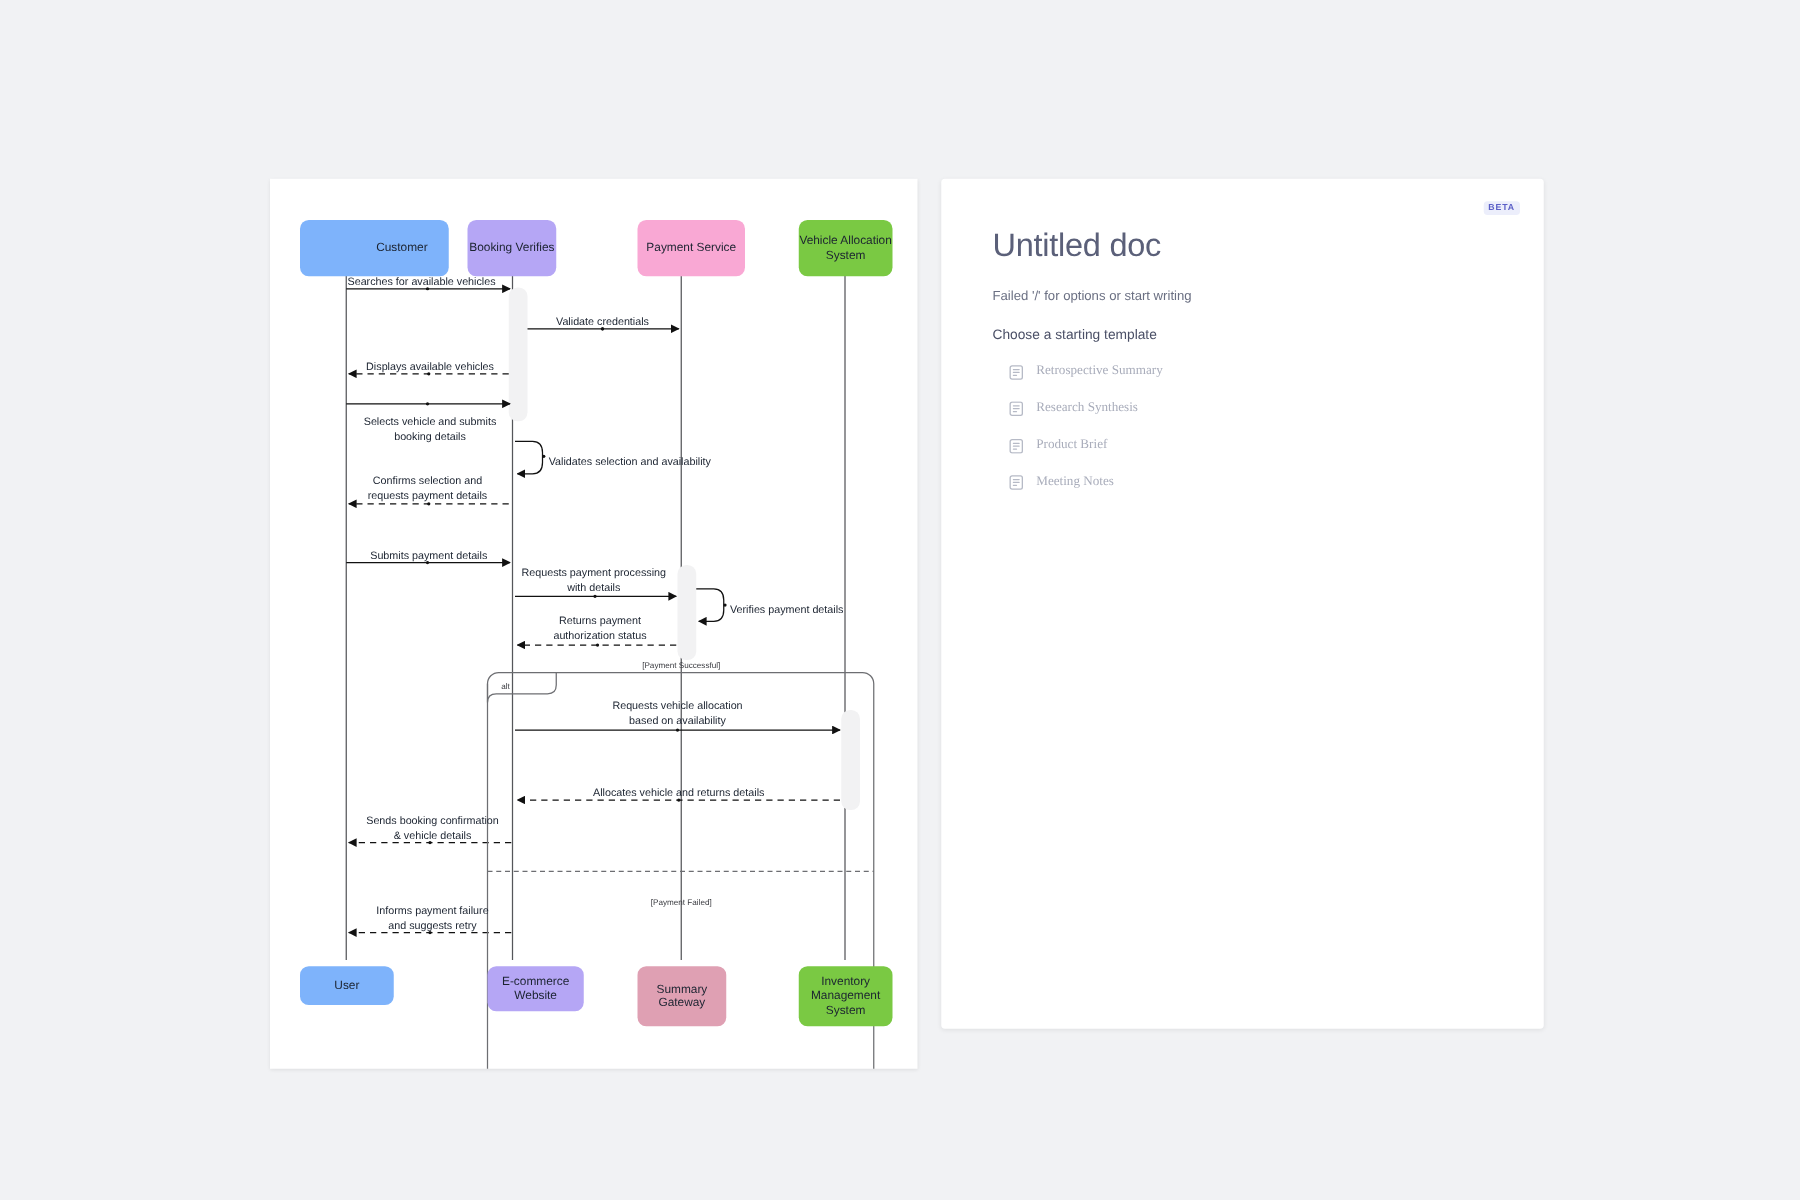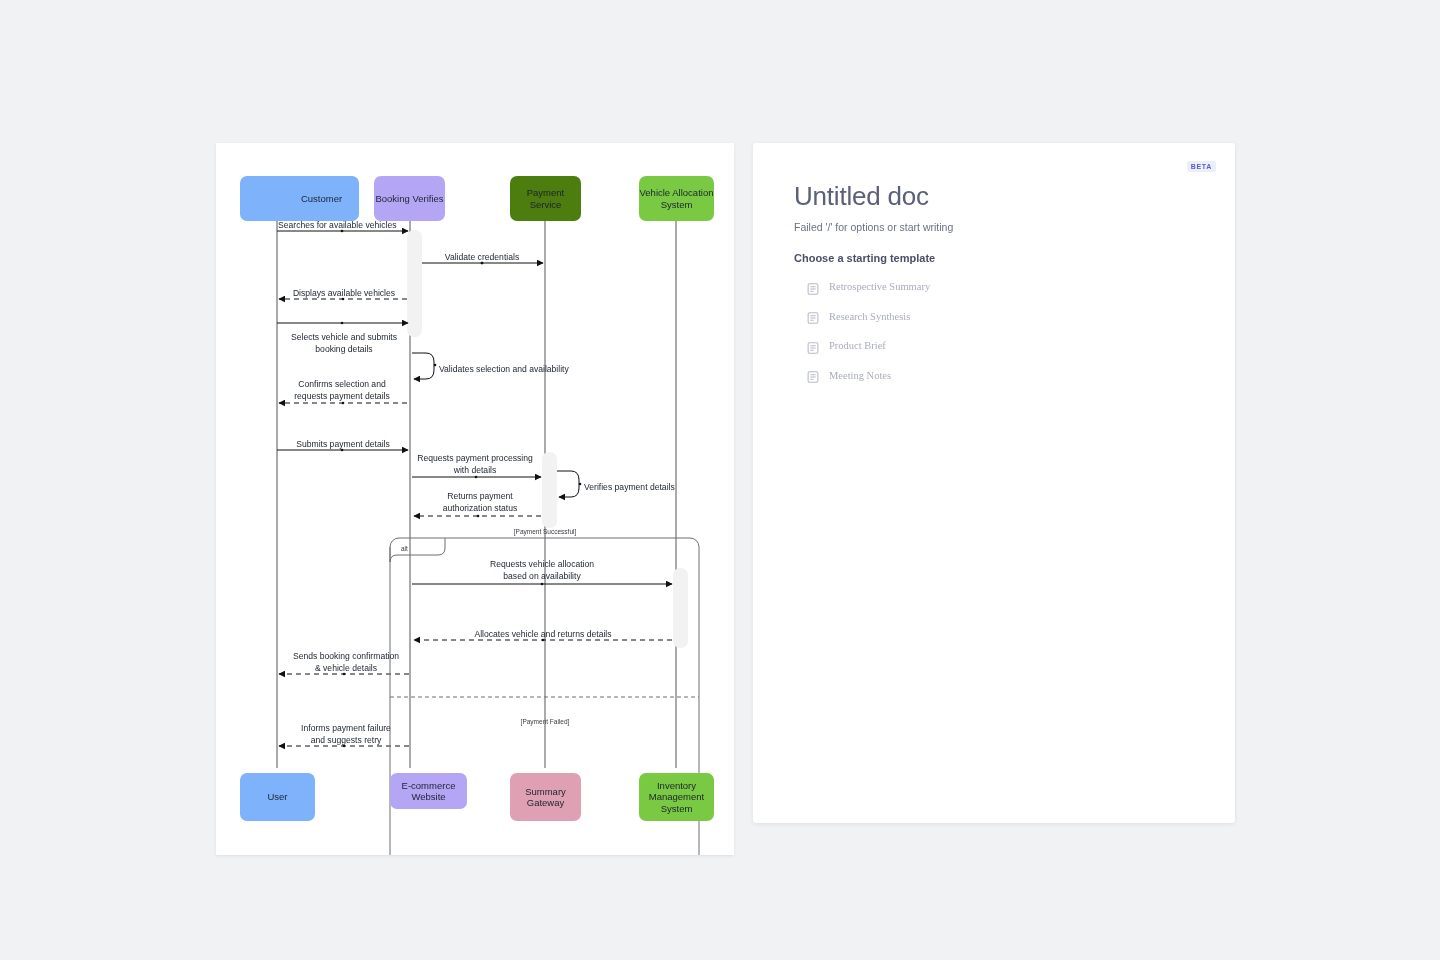--- a/index.html
+++ b/index.html
@@ -33,27 +33,27 @@
   #beta-badge{
     position:absolute;right:19px;top:18px;
     font-size:7px;font-weight:700;letter-spacing:.7px;
     color:#5b5fc7;background:#eceefb;
     padding:2px 4px;border-radius:3px;
     font-family:"Liberation Sans", sans-serif;
   }
   #doc-body{position:absolute;left:41px;top:38px;right:30px;}
   #doc-title{
     font-size:26px;font-weight:400;color:#5b6079;
-    letter-spacing:-.2px;margin:0 0 9px 0;
+    letter-spacing:-.2px;margin:0 0 19px 0;
   }
   #doc-placeholder{
     font-size:10.5px;color:#6b7083;margin:0 0 19px 0;
   }
   #tmpl-heading{
-    font-size:11px;font-weight:700;color:#4a4f66;margin:0 0 12px 0;
+    font-size:11px;font-weight:400;color:#4a4f66;margin:0 0 12px 0;
   }
   .tmpl-item{
     display:flex;align-items:center;gap:10px;
     height:21px;margin-bottom:8.5px;cursor:pointer;
     padding-left:13px;
     font-family:Liberation Serif, serif;
   }
   .tmpl-icon{width:12px;height:12px;flex:0 0 12px;display:block;}
   .tmpl-label{font-size:10.5px;color:#a9adbb;}
 </style>
@@ -169,28 +169,28 @@
       <text x="329" y="581" font-size="6.5" text-anchor="middle">[Payment Failed]</text>
     </g>
   </svg>
 
   <div class="lane-box" style="left:24px;top:33px;width:75px;height:45px;background:#7eb3fb;padding-left:44px;">
     <span>Customer</span>
   </div>
   <div class="lane-box" style="left:158px;top:33px;width:71px;height:45px;background:#b5a6f5;">
     <span>Booking Verifies</span>
   </div>
-  <div class="lane-box" style="left:294px;top:33px;width:71px;height:45px;background:#4d7c0f;">
+  <div class="lane-box" style="left:294px;top:33px;width:86px;height:45px;background:#f9a8d4;">
     <span>Payment Service</span>
   </div>
   <div class="lane-box" style="left:423px;top:33px;width:75px;height:45px;background:#7ac943;">
     <span>Vehicle Allocation System</span>
   </div>
 
-  <div class="lane-box" style="left:24px;top:630px;width:75px;height:48px;background:#7eb3fb;">
+  <div class="lane-box" style="left:24px;top:630px;width:75px;height:31px;background:#7eb3fb;">
     <span>User</span>
   </div>
   <div class="lane-box" style="left:158px;top:630px;width:77px;height:36px;background:#b5a6f5;margin-left:16px;">
     <span>E-commerce Website</span>
   </div>
   <div class="lane-box" style="left:294px;top:630px;width:71px;height:48px;background:#dfa0b3;">
     <span>Summary Gateway</span>
   </div>
   <div class="lane-box" style="left:423px;top:630px;width:75px;height:48px;background:#7ac943;">
     <span>Inventory Management System</span>

